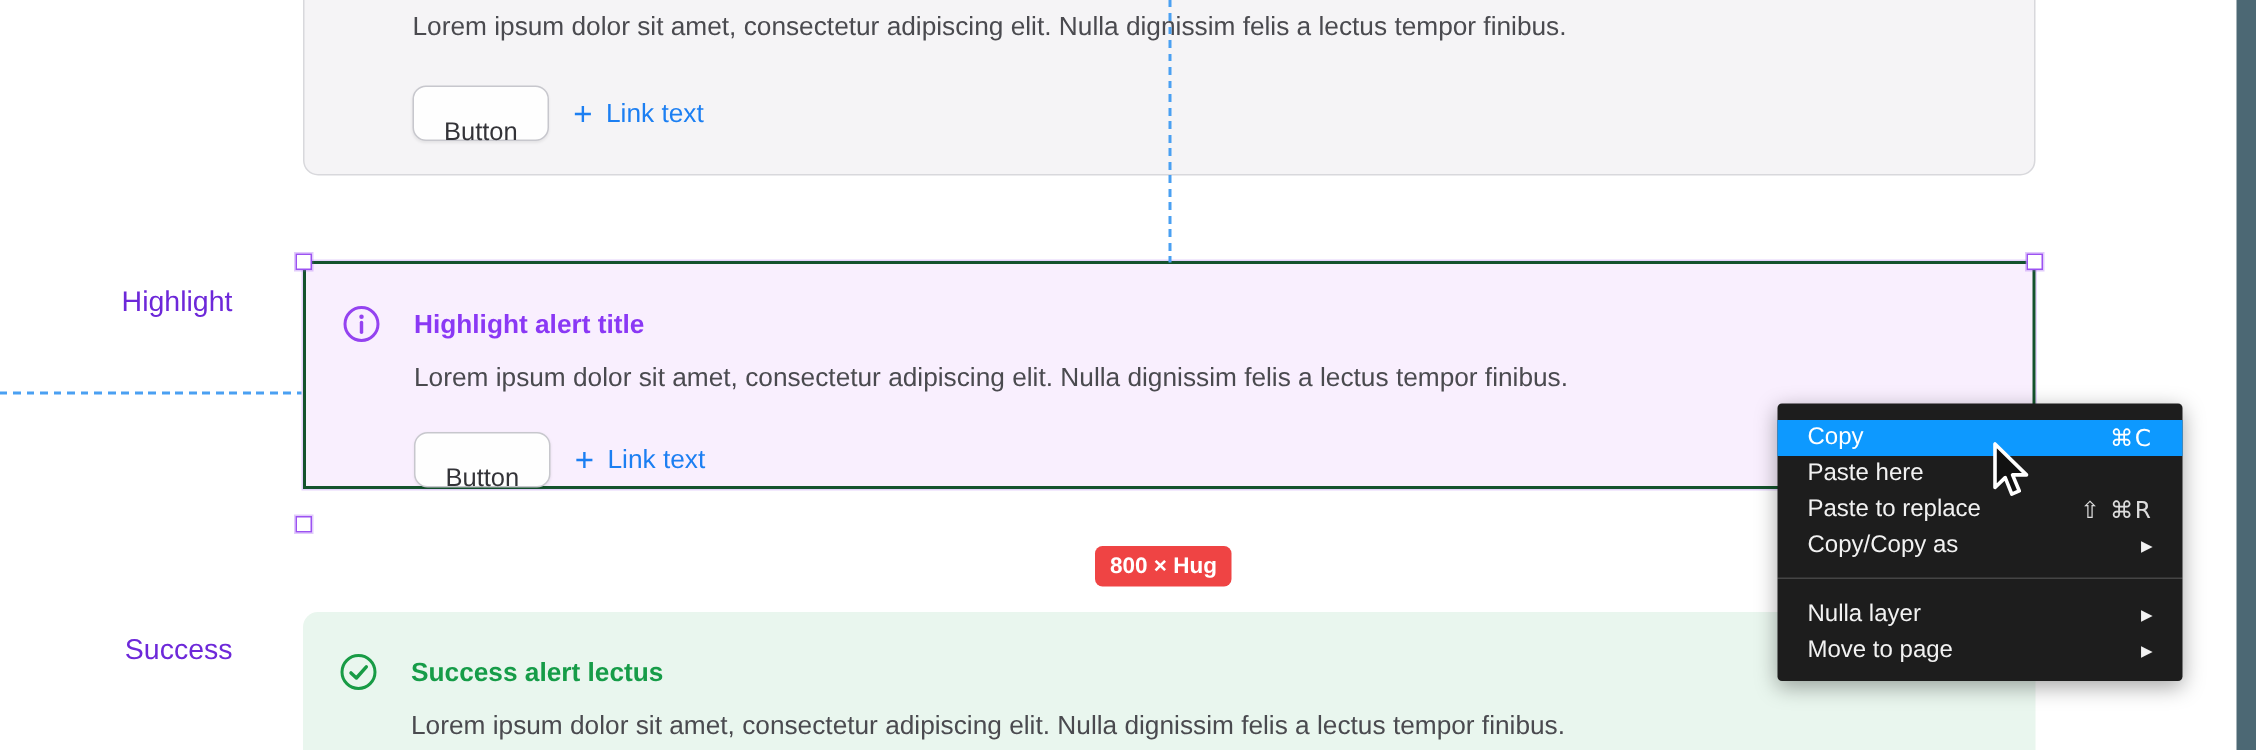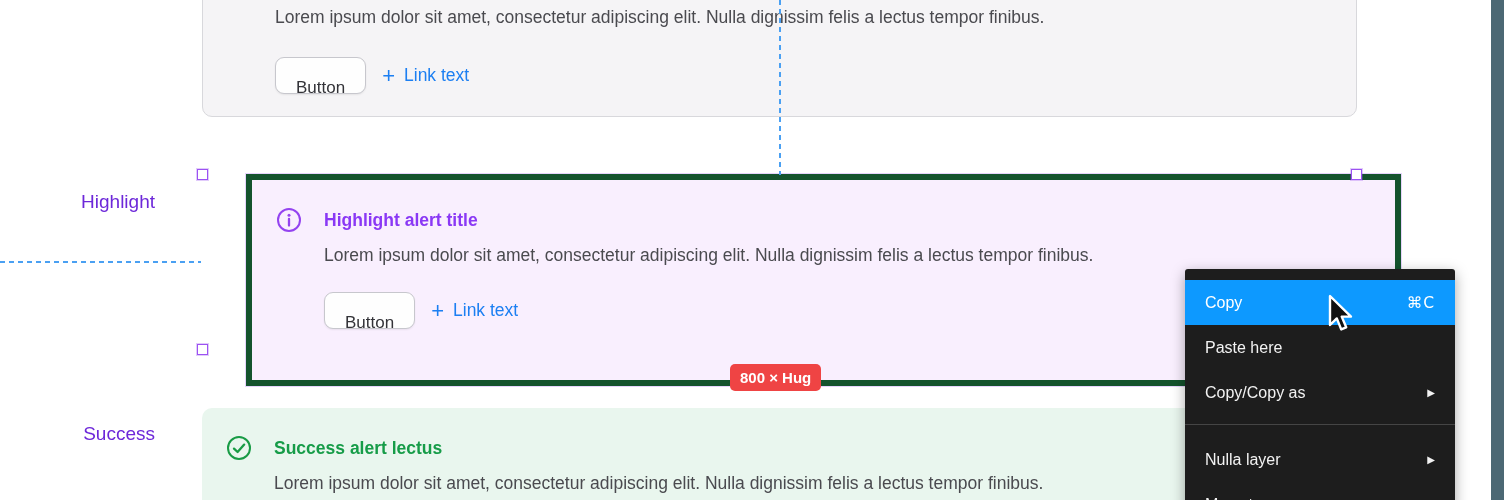--- a/index.html
+++ b/index.html
@@ -3,22 +3,22 @@
 <meta charset="utf-8">
 <style>
   * { margin:0; padding:0; box-sizing:border-box; }
   html,body { width:1504px; height:500px; overflow:hidden; background:#fff;
     font-family:"Liberation Sans","DejaVu Sans",sans-serif; }
   #stage { position:relative; width:1504px; height:500px; overflow:hidden; background:#ffffff; }
 
   
   .card { position:absolute; left:202px; width:1155px; }
   #default-card { top:-58px; height:175px; background:#f5f4f6; border:1px solid #d8d8dc; border-radius:10px; }
-  #highlight-card { top:174px; height:212px; background:#f9effe; border:6px solid #14532d;
-    box-shadow:0 0 0 1px rgba(156,82,242,.25);margin-left:44px; }
+  #highlight-card { top:174px; height:152px; background:#f9effe; border:2px solid #14532d;
+    box-shadow:0 0 0 1px rgba(156,82,242,.25); }
   #success-card { top:408px; height:150px; background:#e9f6ee; border-radius:10px; }
   .card-title { position:absolute; left:72px; top:30px; font-size:17.5px; font-weight:700; white-space:nowrap; }
   #highlight-card .card-title { color:#8a38f5; }
   #success-card .card-title { color:#169c48; }
   .alert-icon { position:absolute; left:24px; top:27px; width:26px; height:26px; }
 
   .card-text { position:absolute; left:72px; top:65px; font-size:17.5px; color:#4a4a4f; white-space:nowrap; }
   #default-card .card-text { top:64px; }
 
   .btn-row { position:absolute; left:72px; top:112px; display:flex; align-items:center; }
@@ -45,21 +45,21 @@
   .handle { position:absolute; width:11px; height:11px; background:#fff; border:1.5px solid #9c52f2;
     box-shadow:0 0 0 1px rgba(156,82,242,.3); }
   #handle-tl { left:197px; top:169px; } #handle-tr { left:1351px; top:169px; }
   #handle-bl { left:197px; top:344px; } #handle-br { left:1351px; top:344px; }
   #size-badge { position:absolute; left:730px; top:364px; height:27px; line-height:27px; padding:0 10px;
     background:#ef4444; border-radius:5px; color:#fff; font-size:15px; font-weight:700; white-space:nowrap; }
 
   
   #context-menu { position:absolute; left:1185px; top:269px; width:270px; padding:11px 0 8px 0;
     background:#1d1d1d; border-radius:3px; box-shadow:0 4px 14px rgba(0,0,0,.35); z-index:5; }
-  .menu-item { height:45px; display:flex; align-items:center; justify-content:space-between;
+  .menu-item { height:24px; display:flex; align-items:center; justify-content:space-between;
     padding:0 20px; font-size:16px; color:#f2f2f2; cursor:default; white-space:nowrap; }
   .menu-item.selected { background:#0d99ff; color:#fff; }
   .shortcut { font-size:15.5px; letter-spacing:1px; color:rgba(255,255,255,.85);
     font-family:"DejaVu Sans","Liberation Sans",sans-serif; }
   .menu-item.selected .shortcut { color:#fff; }
   .submenu-arrow { font-size:10px; color:#f2f2f2; }
   .menu-sep { height:1px; background:rgba(255,255,255,.18); margin:9px 0 12px 0; }
 
   
   #cursor { position:absolute; left:1326px; top:294px; z-index:6; }
@@ -125,20 +125,24 @@
 
   <div id="context-menu">
     <div class="menu-item selected">
       <span>Copy</span>
       <span class="shortcut">⌘C</span>
     </div>
     <div class="menu-item">
       <span>Paste here</span>
     </div>
     <div class="menu-item">
+      <span>Paste to replace</span>
+      <span class="shortcut">⇧ ⌘R</span>
+    </div>
+    <div class="menu-item">
       <span>Copy/Copy as</span>
       <span class="submenu-arrow">▶</span>
     </div>
     <div class="menu-sep"></div>
     <div class="menu-item">
       <span>Nulla layer</span>
       <span class="submenu-arrow">▶</span>
     </div>
     <div class="menu-item">
       <span>Move to page</span>

